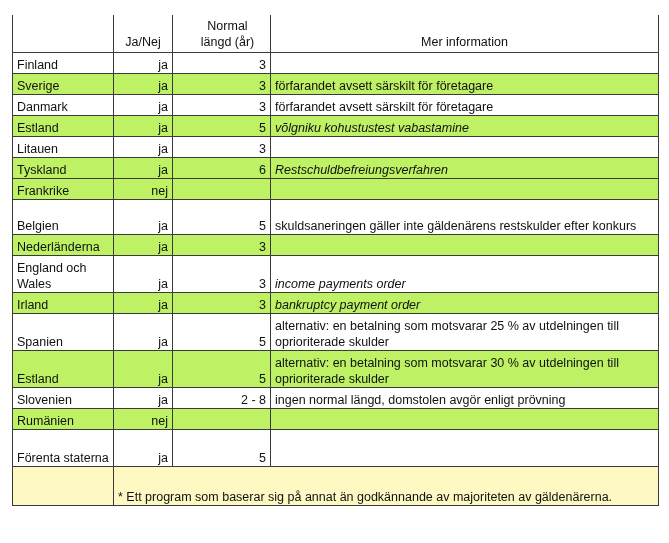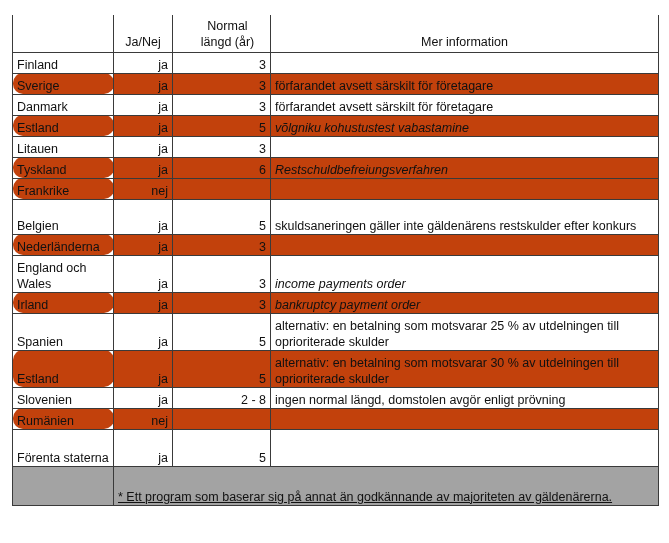--- a/index.html
+++ b/index.html
@@ -8,29 +8,29 @@
   table.main {
     position: absolute; left: 12px; top: 15px;
     border-collapse: collapse; table-layout: fixed;
     font-size: 12.5px; line-height: 16px;
   }
   table.main td, table.main th {
     border: 1px solid #3a3a3a; padding: 0 4px; vertical-align: bottom;
     font-weight: normal; overflow: hidden;
   }
   table.main thead th { border-top: none; text-align: center; padding-bottom: 2px; }
-  td.country { font-weight: bold; text-align: left; border-radius: 10px; }
+  td.country { font-weight: bold; text-align: left; }
   td.c { text-align: right; }
   td.info { text-align: left; }
   td.info.it { font-style: italic; }
-  tr.shade td { background: #c2410c; }
+  tr.shade td { background: #bef264; }
   tr.r1 td { height: 20px; }
   tr.r2 td { height: 34px; }
   tr.r2b td { height: 36px; }
-  tr.foot td { height: 38px; background: #a3a3a3; text-decoration: underline; }
+  tr.foot td { height: 38px; background: #fef9c3; }
   td.foot-text { text-align: left; padding-bottom: 2px; }
 </style>
 </head>
 <body>
 
 <table class="main">
   <colgroup>
     <col style="width:101px">
     <col style="width:59px">
     <col style="width:98px">

